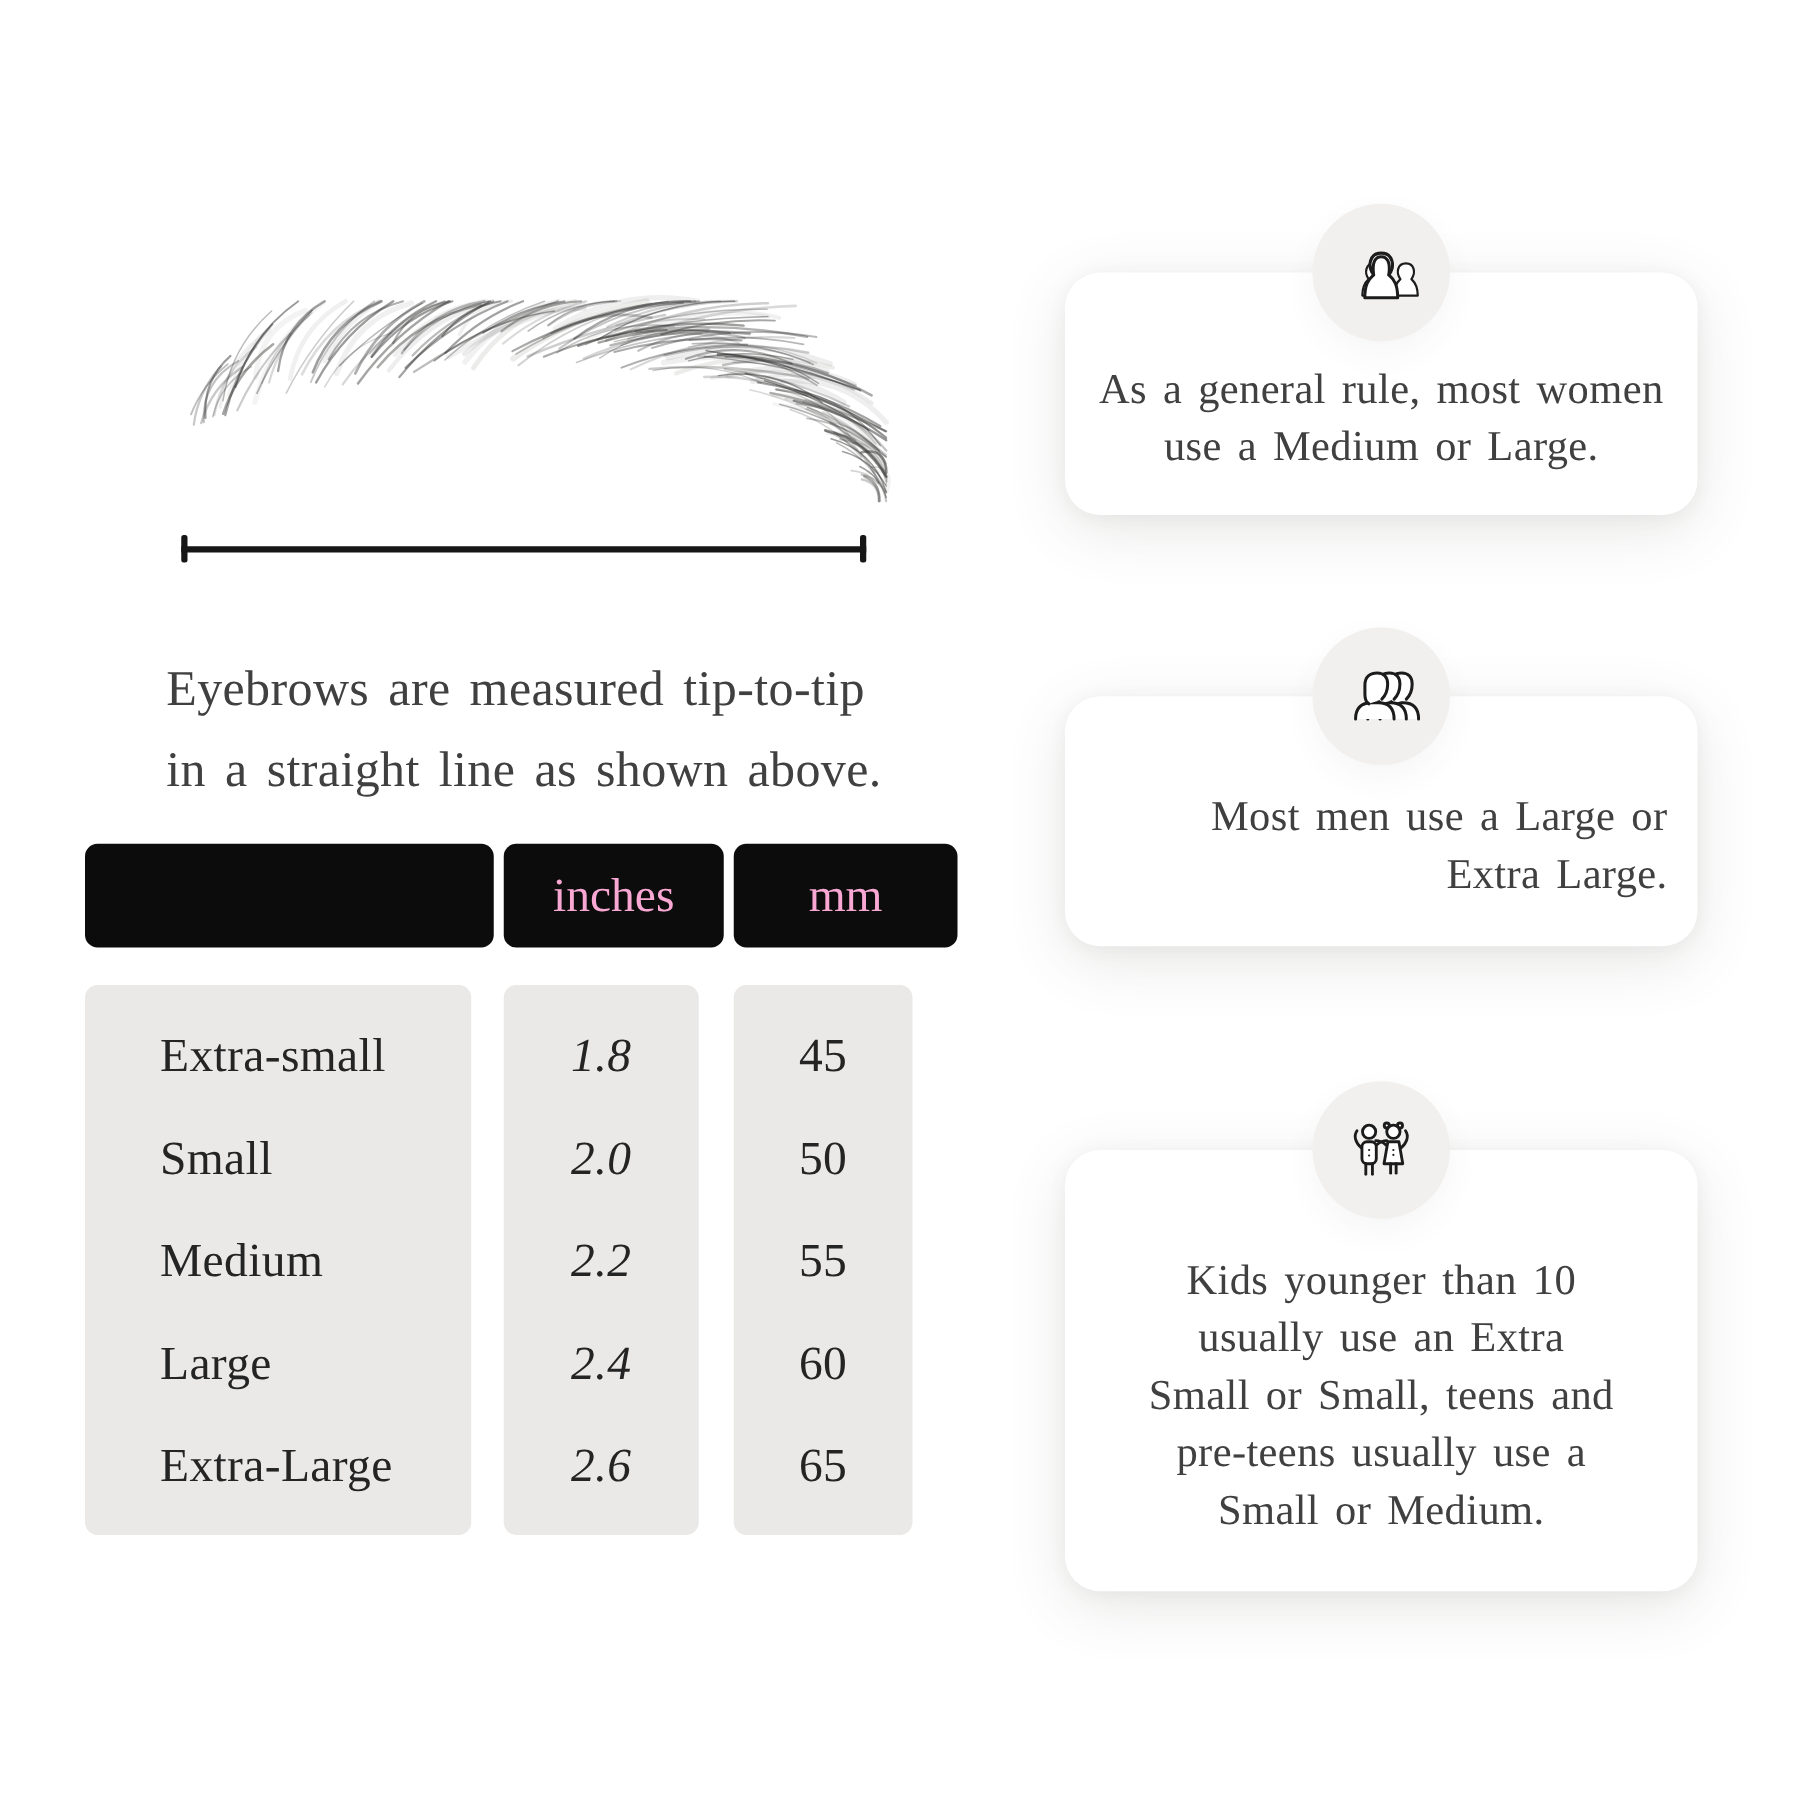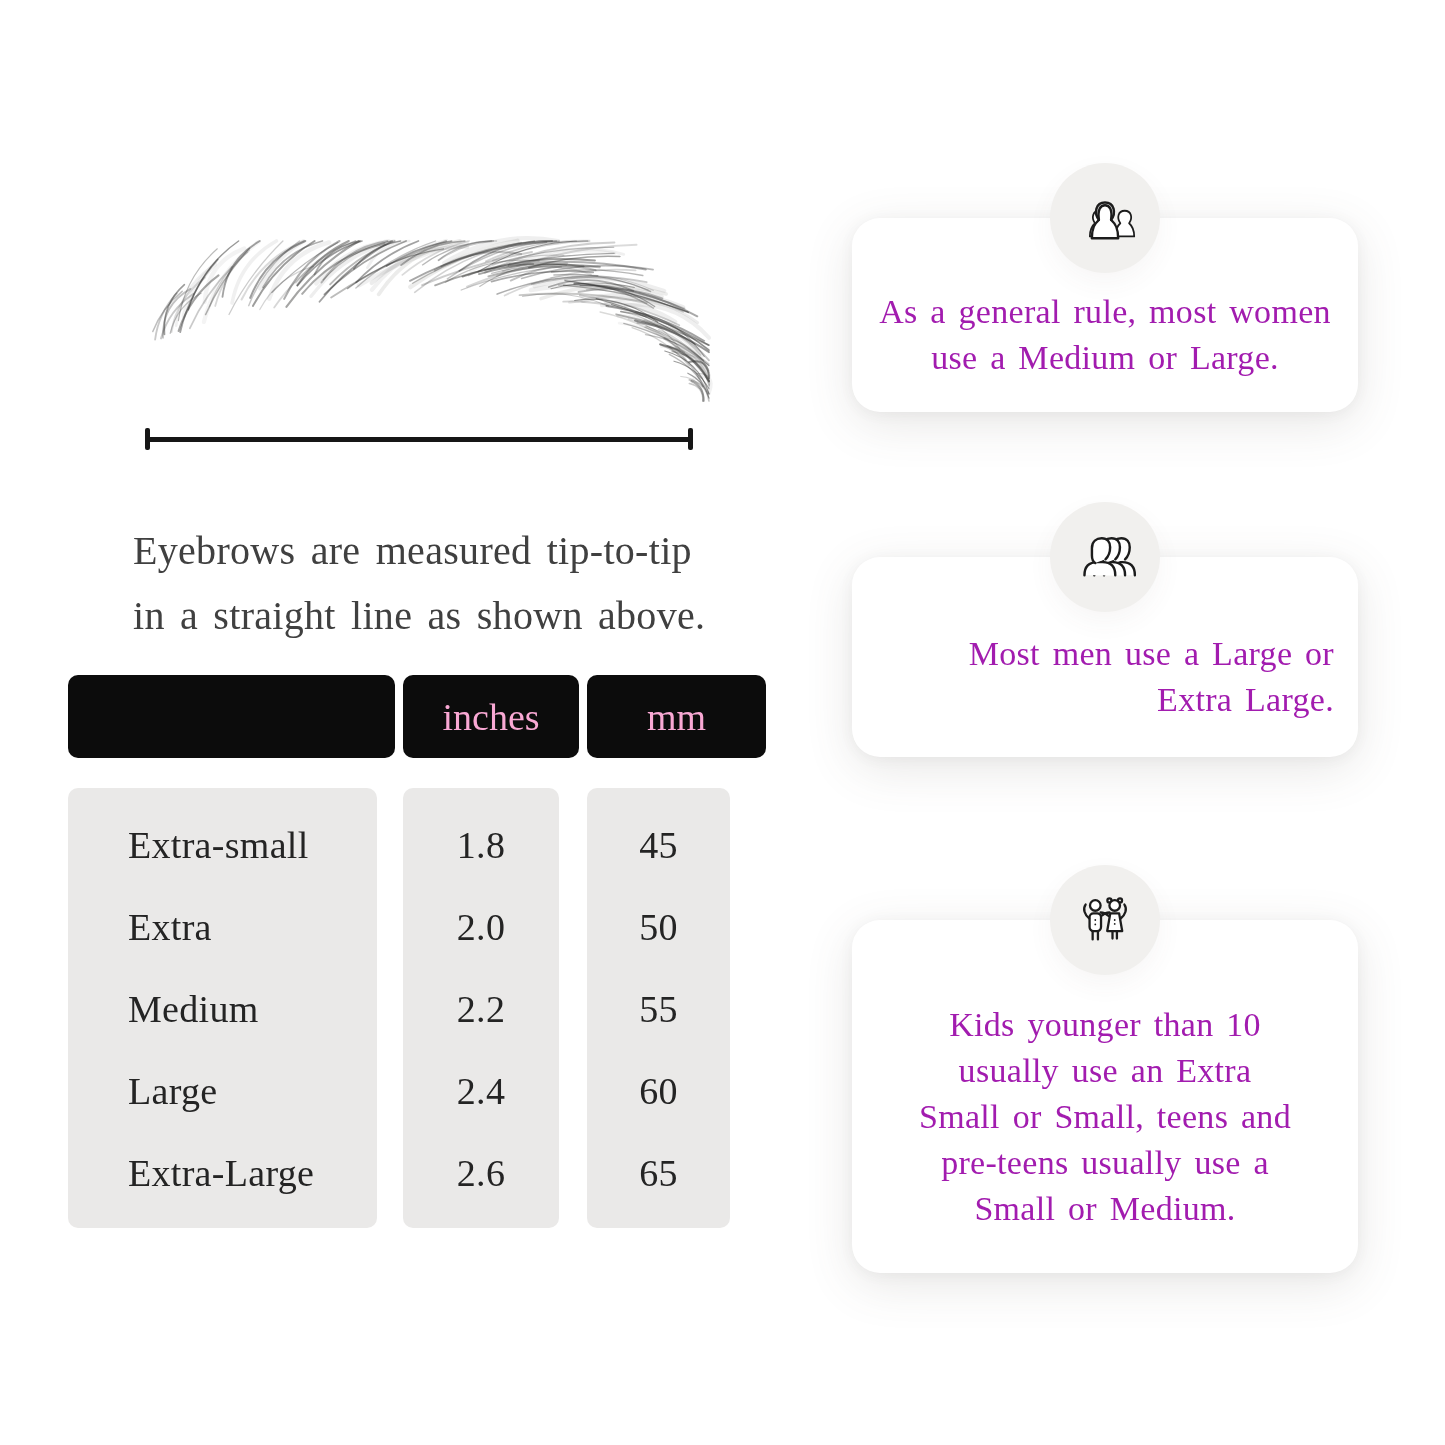--- a/index.html
+++ b/index.html
@@ -20,21 +20,21 @@
   .cap-line{font-size:40px;line-height:65px;letter-spacing:.3px;word-spacing:5px;white-space:nowrap;}
   
   .th{position:absolute;top:675px;height:83px;background:#0c0c0c;border-radius:10px;
       color:#f9a8d4;font-size:38px;display:flex;align-items:center;justify-content:center;}
   .th1{left:68px;width:327px;}
   .th2{left:403px;width:176px;}
   .th3{left:587px;width:179px;}
   .tb{position:absolute;top:788px;height:440px;background:#eae9e8;border-radius:10px;
       box-sizing:border-box;padding-top:16px;color:#242424;}
   .tb1{left:68px;width:309px;}
-  .tb2{left:403px;width:156px;}
+  .tb2{left:403px;width:156px;font-style:italic;}
   .tb3{left:587px;width:143px;}
   .cell{height:82px;display:flex;align-items:center;font-size:38px;letter-spacing:.3px;}
   .tb1 .cell{padding-left:60px;}
   .tb2 .cell,.tb3 .cell{justify-content:center;}
   
   .card{
     position:absolute;left:852px;width:506px;background:#ffffff;border-radius:28px;
     box-shadow:0 2px 14px rgba(90,85,80,.06),0 12px 48px rgba(90,85,80,.14);
     display:flex;flex-direction:column;align-items:center;justify-content:center;
     box-sizing:border-box;padding:60px 24px 20px;
@@ -45,21 +45,21 @@
   .icon-circle{
     position:absolute;top:0;left:50%;transform:translate(-50%,-50%);
     width:110px;height:110px;border-radius:50%;background:#f1f0ee;
     display:flex;align-items:center;justify-content:center;
     box-shadow:0 10px 26px rgba(90,85,80,.05);
   }
   .icon{display:block;}
   .ic{stroke:#1c1c1c;stroke-width:2.6;fill:#ffffff;stroke-linecap:round;stroke-linejoin:round;}
   .ic .nofill{fill:none;}
   .ic .dot{fill:#1c1c1c;stroke:none;}
-  .card-line{margin:0;font-size:34px;line-height:46px;color:#a21caf;text-align:center;
+  .card-line{margin:0;font-size:34px;line-height:46px;color:#404040;text-align:center;
              letter-spacing:.3px;word-spacing:4px;white-space:nowrap;}
 </style>
 </head>
 <body>
 
 <div class="page">
 
   <svg id="eyebrow" class="eyebrow" viewBox="0 0 600 175">
       <path d="M 88.9,88.9 Q 101.4,38.8 143.5,8.9" fill="none" stroke="#30302f" stroke-linecap="round" stroke-width="4.17" stroke-opacity="0.053"></path>
       <path d="M 504.1,90.2 Q 555.2,95.5 585.5,137.0" fill="none" stroke="#30302f" stroke-linecap="round" stroke-width="2.71" stroke-opacity="0.051"></path>
@@ -243,21 +243,21 @@
     <div class="cap-line">Eyebrows are measured tip-to-tip</div>
     <div class="cap-line">in a straight line as shown above.</div>
   </div>
 
   <div class="th th1"></div>
   <div class="th th2">inches</div>
   <div class="th th3">mm</div>
 
   <div class="tb tb1">
     <div class="cell">Extra-small</div>
-    <div class="cell">Extra</div>
+    <div class="cell">Small</div>
     <div class="cell">Medium</div>
     <div class="cell">Large</div>
     <div class="cell">Extra-Large</div>
   </div>
 
   <div class="tb tb2">
     <div class="cell">1.8</div>
     <div class="cell">2.0</div>
     <div class="cell">2.2</div>
     <div class="cell">2.4</div>

